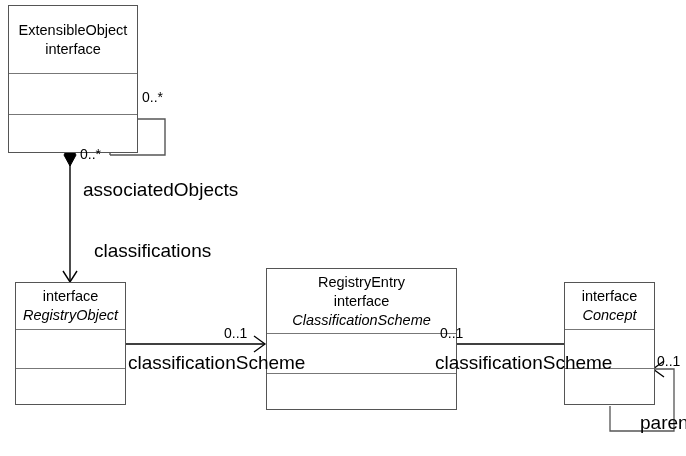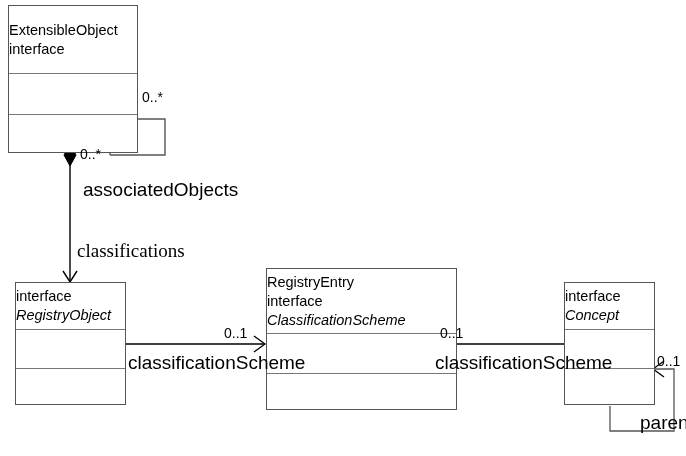--- a/index.html
+++ b/index.html
@@ -32,20 +32,21 @@
     box-sizing: border-box;
     width: 100%;
     position: relative;
   }
   .compartment.divider {
     border-top: 1px solid #777777;
   }
   .header-comp {
     display: flex;
     flex-direction: column;
+    align-items: center;
     justify-content: center;
   }
   .cls-line {
     font-size: 14.5px;
     color: #000000;
     line-height: 19px;
     white-space: nowrap;
   }
   .cls-line.italic {
     font-style: italic;
@@ -138,21 +139,21 @@
     <div class="compartment divider" style="height:39px;"></div>
     <div class="compartment divider" style="height:38px;"></div>
   </div>
 
   <div class="mult-label" style="left:142px; top:89px;">0..*</div>
 
   <div class="mult-label" style="left:80px; top:146px;">0..*</div>
 
   <div class="edge-label" style="left:83px; top:182px;">associatedObjects</div>
 
-  <div class="edge-label" style="left:77px; top:243px;font-family:Liberation Serif, serif;">classifications</div>
+  <div class="edge-label" style="left:94px; top:243px;">classifications</div>
 
   <div class="mult-label" style="left:224px; top:325px;">0..1</div>
 
   <div class="edge-label" style="left:128px; top:355px;">classificationScheme</div>
 
   <div class="mult-label" style="left:440px; top:325px;">0..1</div>
 
   <div class="edge-label" style="left:435px; top:355px;">classificationScheme</div>
 
   <div class="mult-label" style="left:657px; top:353px;">0..1</div>

